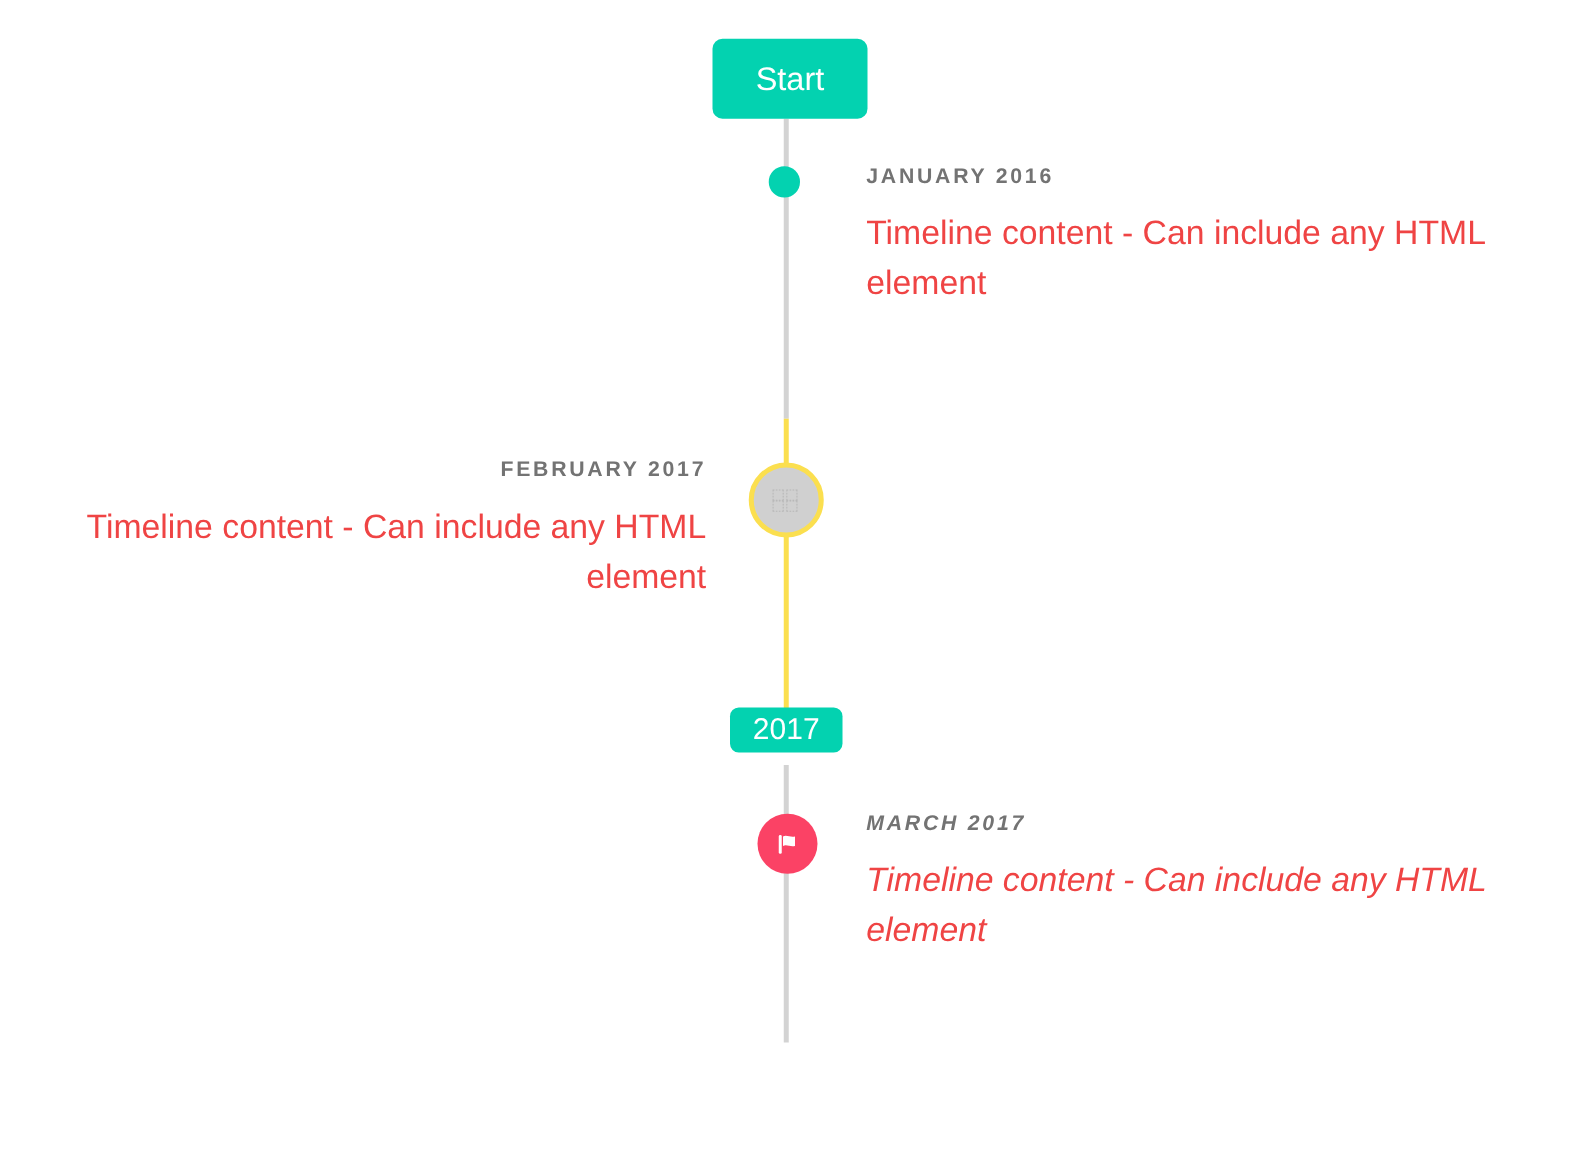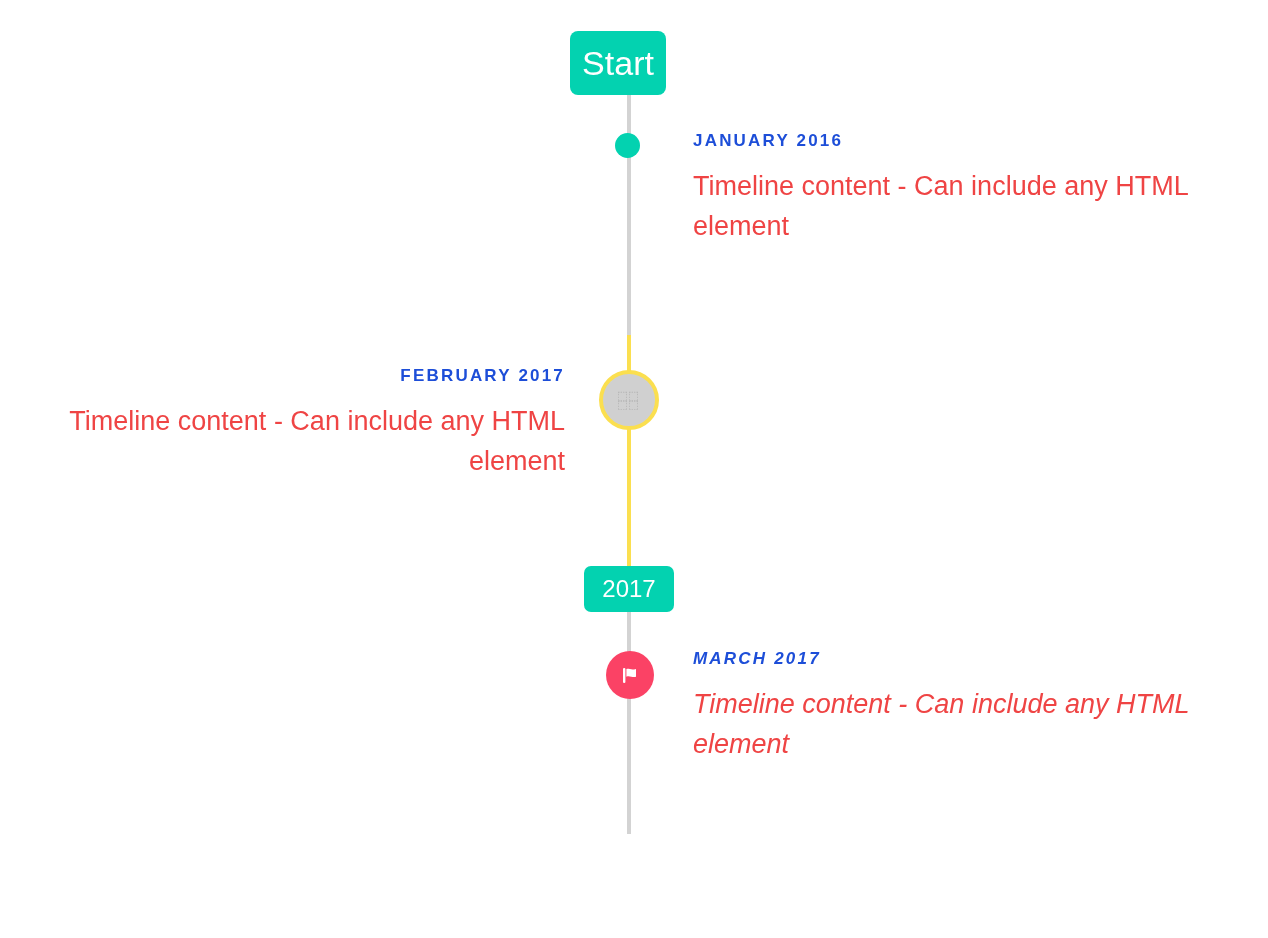--- a/index.html
+++ b/index.html
@@ -45,29 +45,29 @@
     align-items: center;
     justify-content: center;
     box-sizing: border-box;
     font-weight: 400;
     line-height: 1;
     user-select: none;
   }
   .cap-start {
     left: 570px;
     top: 31px;
-    width: 96px;
+    width: 124px;
     height: 64px;
-    font-size: 34px;
+    font-size: 26px;
   }
   .cap-mid {
     left: 584px;
     top: 566px;
     width: 90px;
-    height: 46px;
+    height: 36px;
     font-size: 24px;
     border-radius: 7px;
     text-align: center;
   }
   .cap-end {
     left: 576px;
     top: 848px;
     width: 106px;
     height: 64px;
     font-size: 34px;
@@ -122,21 +122,21 @@
   .entry-right { left: 693px; width: 530px; text-align: left; }
   .entry-left  { left: 40px;  width: 525px; text-align: right; }
 
   .entry-jan { top: 131px; }
   .entry-feb { top: 366px; }
   .entry-mar { top: 649px; font-style: italic; }
 
   .entry-date {
     font-size: 17px;
     font-weight: bold;
-    color: #1d4ed8;
+    color: #737373;
     letter-spacing: 2.2px;
     margin: 0 0 16px 0;
     line-height: 1.2;
   }
   .entry-body {
     font-size: 27px;
     font-weight: 400;
     color: #ef4444;
     line-height: 1.45;
     margin: 0;

